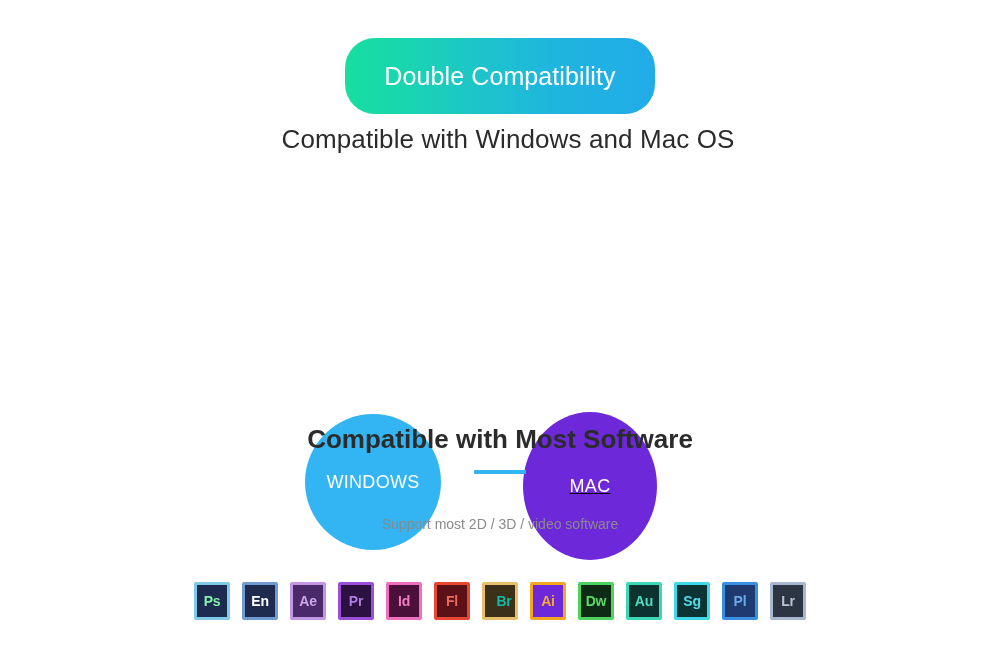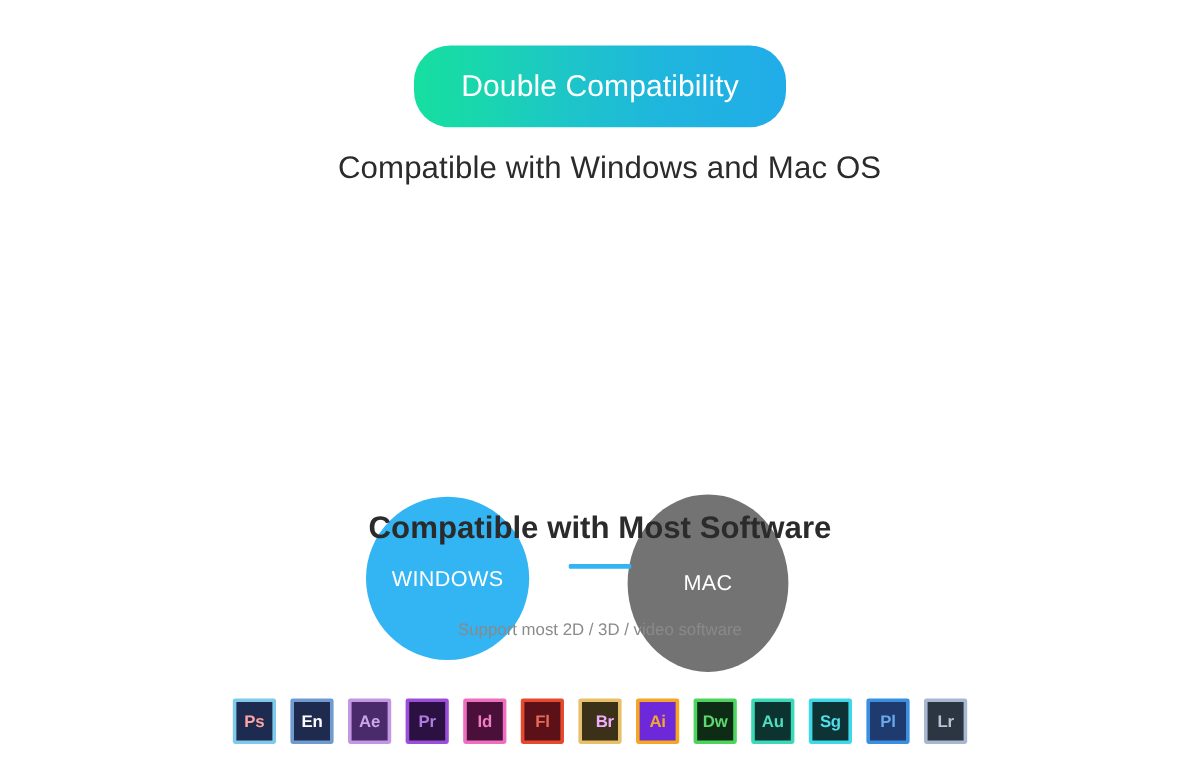--- a/index.html
+++ b/index.html
@@ -26,21 +26,21 @@
   .banner-wrap {
     position: absolute;
     top: 38px;
     left: 0;
     width: 1000px;
     display: flex;
     justify-content: center;
   }
   .banner-pill {
     width: 310px;
-    height: 68px;
+    height: 76px;
     border-radius: 30px;
     display: flex;
     align-items: center;
     justify-content: center;
     background: linear-gradient(90deg, #16dfa0 0%, #19d6ae 18%, #1dc5c9 42%, #1fb6dd 66%, #21ace9 100%);
   }
   .banner-text {
     color: #ffffff;
     font-size: 25px;
     font-weight: 400;
@@ -172,40 +172,40 @@
       <span class="banner-text">Double Compatibility</span>
     </div>
   </div>
 
   <div class="subtitle">Compatible with Windows and Mac OS</div>
 
   <div class="circles">
     <div class="circle circle-windows" style="background: rgb(51, 180, 243);">
       <span class="circle-label">WINDOWS</span>
     </div>
-    <div class="circle circle-mac" style="background: #737373;">
+    <div class="circle circle-mac" style="background: #6d28d9; text-decoration: underline;">
       <span class="circle-label">MAC</span>
     </div>
   </div>
 
   <div class="software-heading">Compatible with Most Software</div>
   <div class="divider-wrap">
     <div class="divider" style="background: rgb(51, 180, 243);"></div>
   </div>
 
   <div class="support-note">Support most 2D / 3D / video software</div>
 
   <div class="icon-row" id="icon-row">
-      <div class="app-icon" style="background: rgb(28, 43, 79); border-color: rgb(127, 201, 234); color: #fca5a5; text-align: right;">Ps</div>
+      <div class="app-icon" style="background: rgb(28, 43, 79); border-color: rgb(127, 201, 234); color: #86efac; text-align: right;">Ps</div>
       <div class="app-icon" style="background: rgb(30, 42, 78); border-color: rgb(111, 155, 209); color: #ffffff;">En</div>
       <div class="app-icon" style="background: rgb(74, 42, 107); border-color: rgb(196, 151, 226); color: rgb(205, 166, 232);">Ae</div>
       <div class="app-icon" style="background: rgb(42, 17, 66); border-color: rgb(155, 79, 216); color: rgb(176, 122, 224);">Pr</div>
       <div class="app-icon" style="background: rgb(75, 16, 57); border-color: rgb(239, 111, 191); color: rgb(240, 125, 196);">Id</div>
       <div class="app-icon" style="background: rgb(92, 17, 25); border-color: rgb(229, 74, 48); color: rgb(232, 106, 88);">Fl</div>
-      <div class="app-icon" style="background: rgb(58, 49, 24); border-color: rgb(232, 192, 107); color: #f0abfc; padding-left: 8px;">Br</div>
+      <div class="app-icon" style="background: rgb(58, 49, 24); border-color: rgb(232, 192, 107); color: #14b8a6; padding-left: 8px;">Br</div>
       <div class="app-icon" style="background: #6d28d9; border-color: rgb(245, 166, 35); color: rgb(244, 167, 51);">Ai</div>
       <div class="app-icon" style="background: rgb(14, 44, 21); border-color: rgb(78, 212, 94); color: rgb(92, 216, 108);">Dw</div>
       <div class="app-icon" style="background: rgb(13, 51, 48); border-color: rgb(59, 217, 184); color: rgb(79, 220, 192);">Au</div>
       <div class="app-icon" style="background: rgb(13, 51, 53); border-color: rgb(63, 216, 232); color: rgb(81, 220, 234);">Sg</div>
       <div class="app-icon" style="background: rgb(30, 58, 110); border-color: rgb(58, 143, 224); color: rgb(106, 168, 232);">Pl</div>
       <div class="app-icon" style="background: rgb(43, 54, 66); border-color: rgb(168, 184, 208); color: rgb(182, 195, 214);">Lr</div>
     </div>
 
 </div>
 

